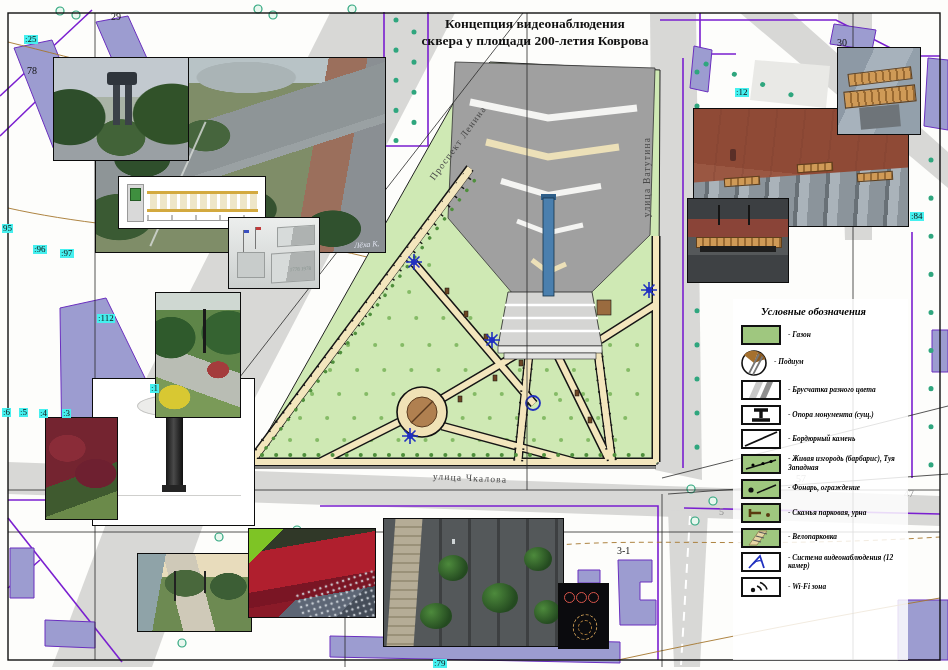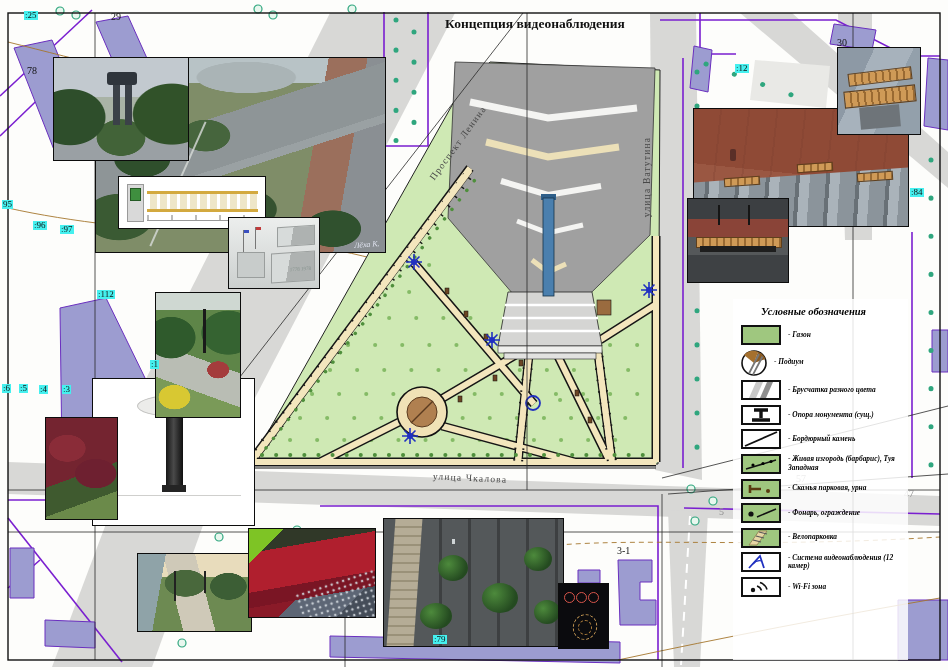--- a/index.html
+++ b/index.html
@@ -8,21 +8,21 @@
   #basemap{position:absolute;left:0;top:0;z-index:0;}
 
   .title{position:absolute;left:368px;top:16px;width:334px;text-align:center;z-index:3;
          font-weight:bold;font-size:13.5px;line-height:1.25;color:#111;}
   .street{position:absolute;z-index:3;font-size:9.5px;color:#474747;letter-spacing:1.2px;white-space:nowrap;}
   #st-lenina{left:393px;top:138px;width:130px;text-align:center;transform:rotate(-54deg);}
   #st-vatutina{left:587px;top:172px;width:120px;text-align:center;transform:rotate(-90deg);}
   #st-chkalova{left:408px;top:473px;width:124px;text-align:center;transform:rotate(2.5deg);}
 
   .plabel{position:absolute;z-index:16;font-size:9px;line-height:1.05;color:#111;padding:0 1px;}
-  .plabel.cyan{background:#45f0ef;}
+  .plabel.cyan{background:#45f0ef;margin-top:24px;}
   .plabel.plain{font-size:10px;background:none;}
   .plabel.gray{color:#909090;font-size:10px;background:none;}
 
   .photo{position:absolute;border:1.6px solid #0c0c0c;overflow:hidden;z-index:10;box-sizing:border-box;}
 
   #ph-aerial{left:95px;top:57px;width:291px;height:196px;
     background:
       radial-gradient(46px 30px at 16% 52%, #2f4f2c 60%, transparent 62%),
       radial-gradient(56px 38px at 8% 82%, #3a5a33 60%, transparent 62%),
       radial-gradient(50px 32px at 52% 78%, #355230 60%, transparent 62%),
@@ -335,20 +335,21 @@
         <path d="M8,532 L940,532"></path>
       <path d="M152,490 L523,13"></path>
         <path d="M662,478 L948,406"></path>
         <path d="M668,494 L948,474"></path>
     </g>
     <rect x="8" y="13" width="932" height="647" fill="none" stroke="#111" stroke-width="1.4"></rect>
   </svg>
 
   <div class="title">
     <div>Концепция видеонаблюдения</div>
+    <div>сквера у площади 200-летия Коврова</div>
   </div>
 
   <div class="street" id="st-lenina">Проспект Ленина</div>
   <div class="street" id="st-vatutina">улица Ватутина</div>
   <div class="street" id="st-chkalova">улица Чкалова</div>
 
   <div>
     <span class="plabel cyan" style="left:24px;top:11px">:25</span>
     <span class="plabel plain" style="left:110px;top:12px">29</span>
     <span class="plabel plain" style="left:26px;top:66px">78</span>
@@ -516,36 +517,36 @@
               <circle cx="30" cy="7.5" r="1.6"></circle>
             </svg>
           </span>
       <span class="lg-label">- Живая изгородь (барбарис), Туя Западная</span>
     </div>
 
     <div class="lg-row">
       <span class="lg-icon">
             <svg viewBox="0 0 40 20" width="40" height="20">
               <rect x="1" y="1" width="38" height="18" fill="#9fc77f" stroke="#111" stroke-width="2"></rect>
+              <circle cx="10" cy="11" r="2.6" fill="#111"></circle>
+              <path d="M16,14 L35,6" stroke="#111" stroke-width="1.5"></path>
+            </svg>
+          </span>
+      <span class="lg-label">- Фонарь, ограждение</span>
+    </div>
+
+    <div class="lg-row">
+      <span class="lg-icon">
+            <svg viewBox="0 0 40 20" width="40" height="20">
+              <rect x="1" y="1" width="38" height="18" fill="#9fc77f" stroke="#111" stroke-width="2"></rect>
               <path d="M9,14 V6 M9,10 H20" stroke="#5a3a10" stroke-width="2.6"></path>
               <circle cx="27" cy="12" r="2" fill="#5a3a10"></circle>
             </svg>
           </span>
       <span class="lg-label">- Скамья парковая, урна</span>
-    </div>
-
-    <div class="lg-row">
-      <span class="lg-icon">
-            <svg viewBox="0 0 40 20" width="40" height="20">
-              <rect x="1" y="1" width="38" height="18" fill="#9fc77f" stroke="#111" stroke-width="2"></rect>
-              <circle cx="10" cy="11" r="2.6" fill="#111"></circle>
-              <path d="M16,14 L35,6" stroke="#111" stroke-width="1.5"></path>
-            </svg>
-          </span>
-      <span class="lg-label">- Фонарь, ограждение</span>
     </div>
 
 
     <div class="lg-row">
       <span class="lg-icon">
             <svg viewBox="0 0 40 20" width="40" height="20">
               <rect x="1" y="1" width="38" height="18" fill="#9fc77f" stroke="#111" stroke-width="2"></rect>
               <path d="M8,17 L18,3 L26,3 L16,17 Z" fill="#e6d6a4" stroke="#8a7a4a" stroke-width="0.8"></path>
               <path d="M12,12 L20,14 M15,8 L23,10 M18,4 L26,6" stroke="#555" stroke-width="1.2"></path>
             </svg>

